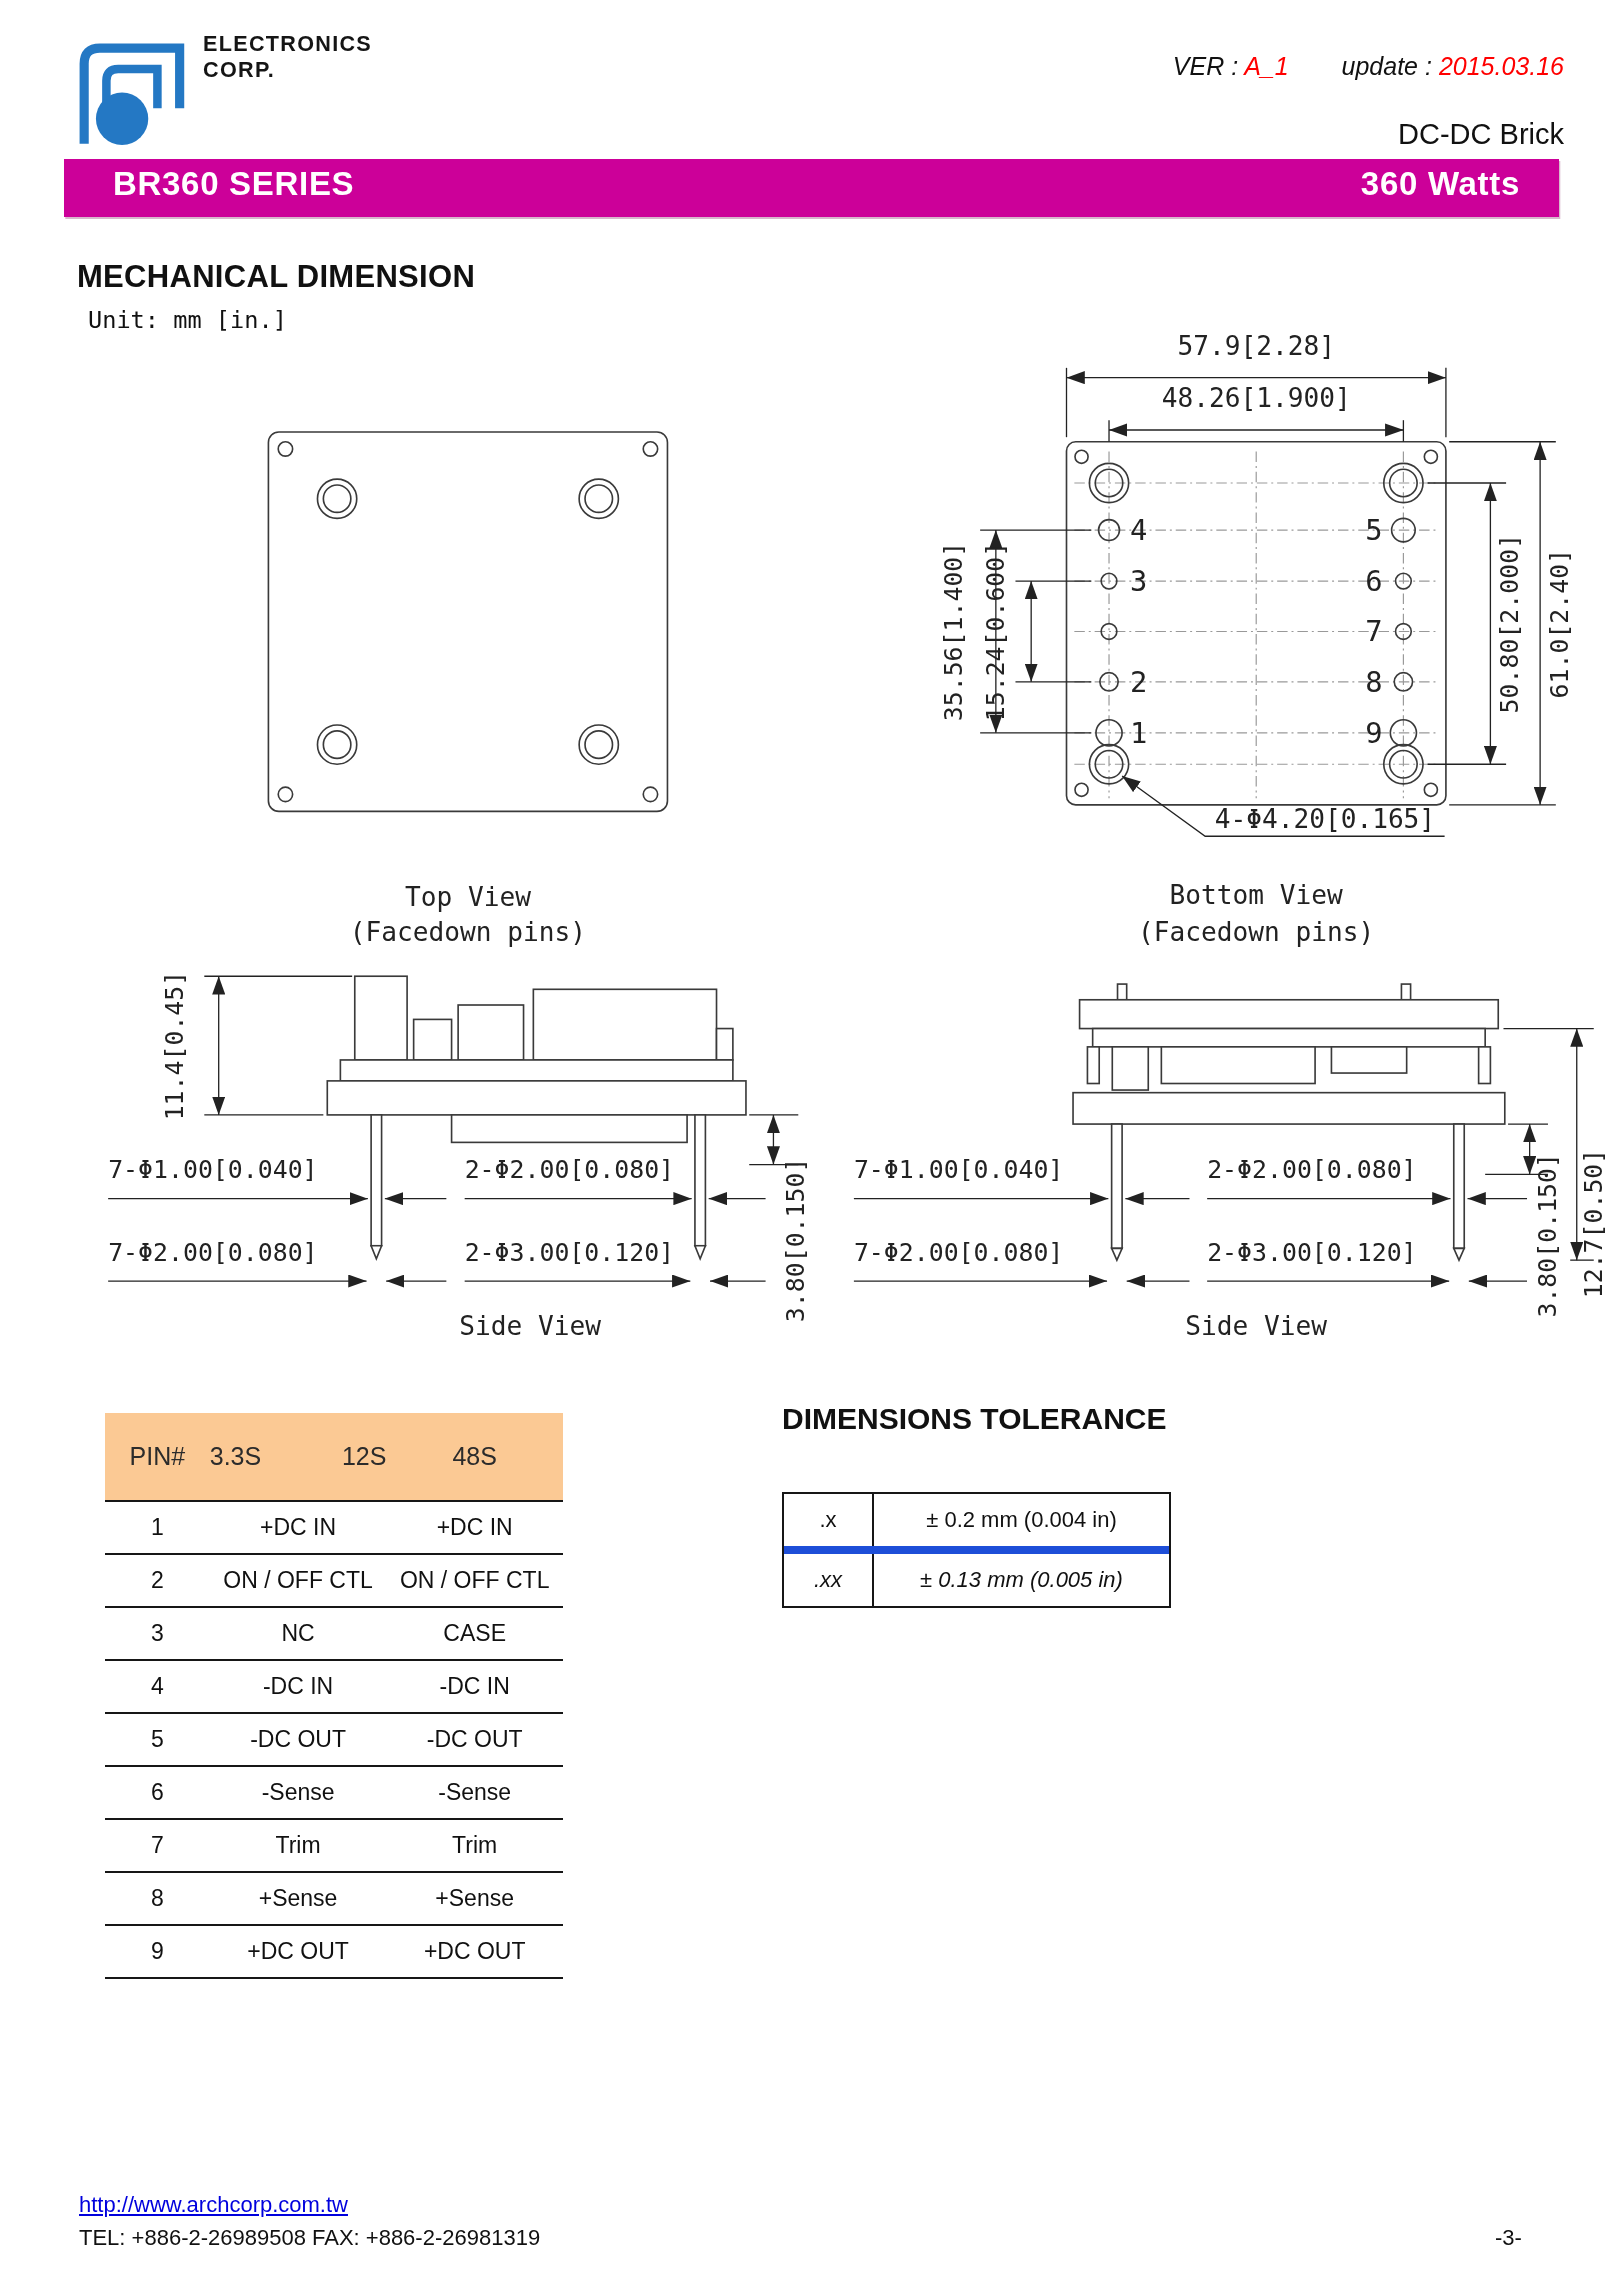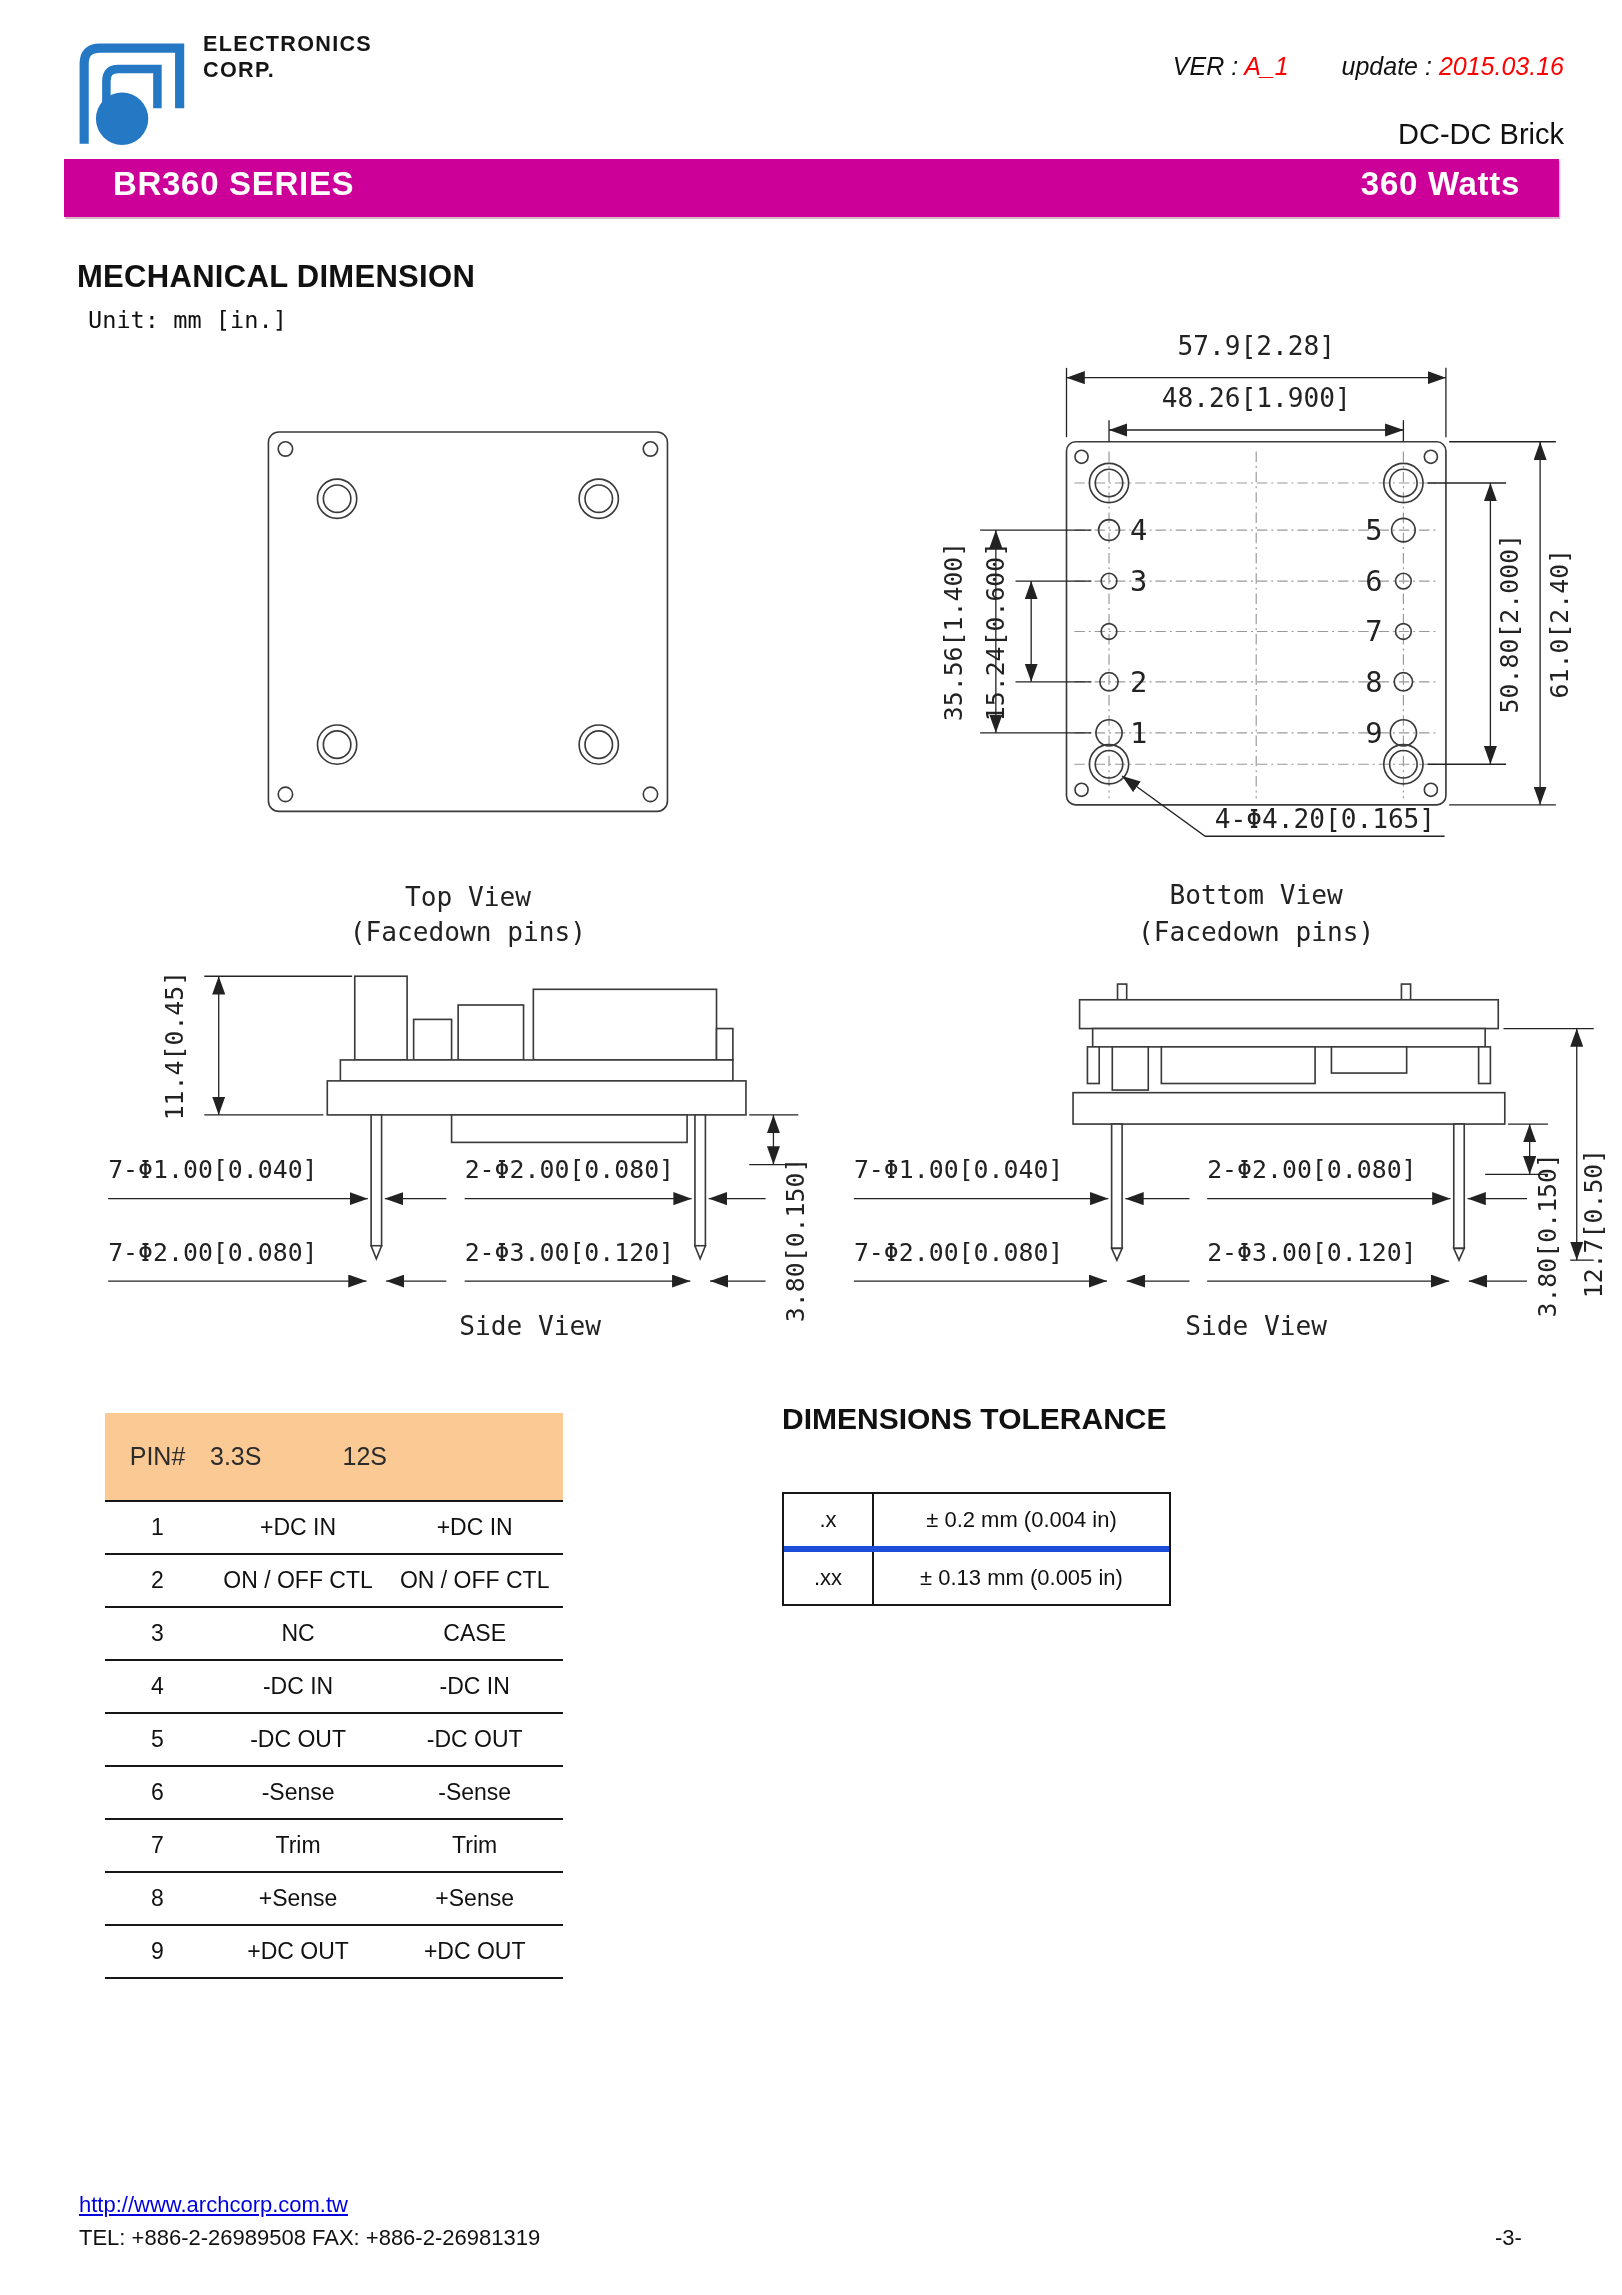--- a/index.html
+++ b/index.html
@@ -44,21 +44,21 @@
   .ph-c3{width:177px;display:flex;align-items:center;justify-content:center;font-size:25px;color:#2b2b2b;}
   .pt-row{height:51px;border-top:2.6px solid #161616;display:flex;align-items:center;}
   .pt-row:last-child{border-bottom:2.6px solid #161616;}
   .pt-c1{width:105px;text-align:center;font-size:23px;}
   .pt-c2{width:177px;text-align:center;font-size:23px;}
   .pt-c3{width:177px;text-align:center;font-size:23px;}
   
   #tol-title{left:782px;top:1402px;font-size:30px;font-weight:800;}
   #tol-table{left:782px;top:1492px;width:385px;border:2px solid #161616;}
   .tol-row{display:flex;height:52px;}
-  .tol-row + .tol-row{border-top:6px solid #1d4ed8;}
+  .tol-row + .tol-row{border-top:8px solid #1d4ed8;font-style:italic;}
   .tol-k{width:88px;border-right:2px solid #161616;display:flex;align-items:center;justify-content:center;font-size:22px;}
   .tol-v{flex:1;display:flex;align-items:center;justify-content:center;font-size:22px;}
   
   #footer-link{left:79px;top:2192px;font-size:22px;color:#0000dd;text-decoration:underline;}
   #footer-contact{left:79px;top:2225px;font-size:22px;}
   #page-number{left:1495px;top:2225px;font-size:22px;}
 </style>
 </head>
 <body>
 
@@ -276,20 +276,21 @@
     </g>
   </svg>
 
   <div class="abs" id="pin-table">
     <div id="pin-head">
       <div class="ph-c1">PIN#</div>
       <div class="ph-c2">
         <span>3.3S</span>
         <span>12S</span>
       </div>
+      <div class="ph-c3">48S</div>
     </div>
     <div class="pt-row">
         <div class="pt-c1">1</div>
         <div class="pt-c2">+DC IN</div>
         <div class="pt-c3">+DC IN</div>
       </div>
     <div class="pt-row">
         <div class="pt-c1">2</div>
         <div class="pt-c2">ON / OFF CTL</div>
         <div class="pt-c3">ON / OFF CTL</div>

